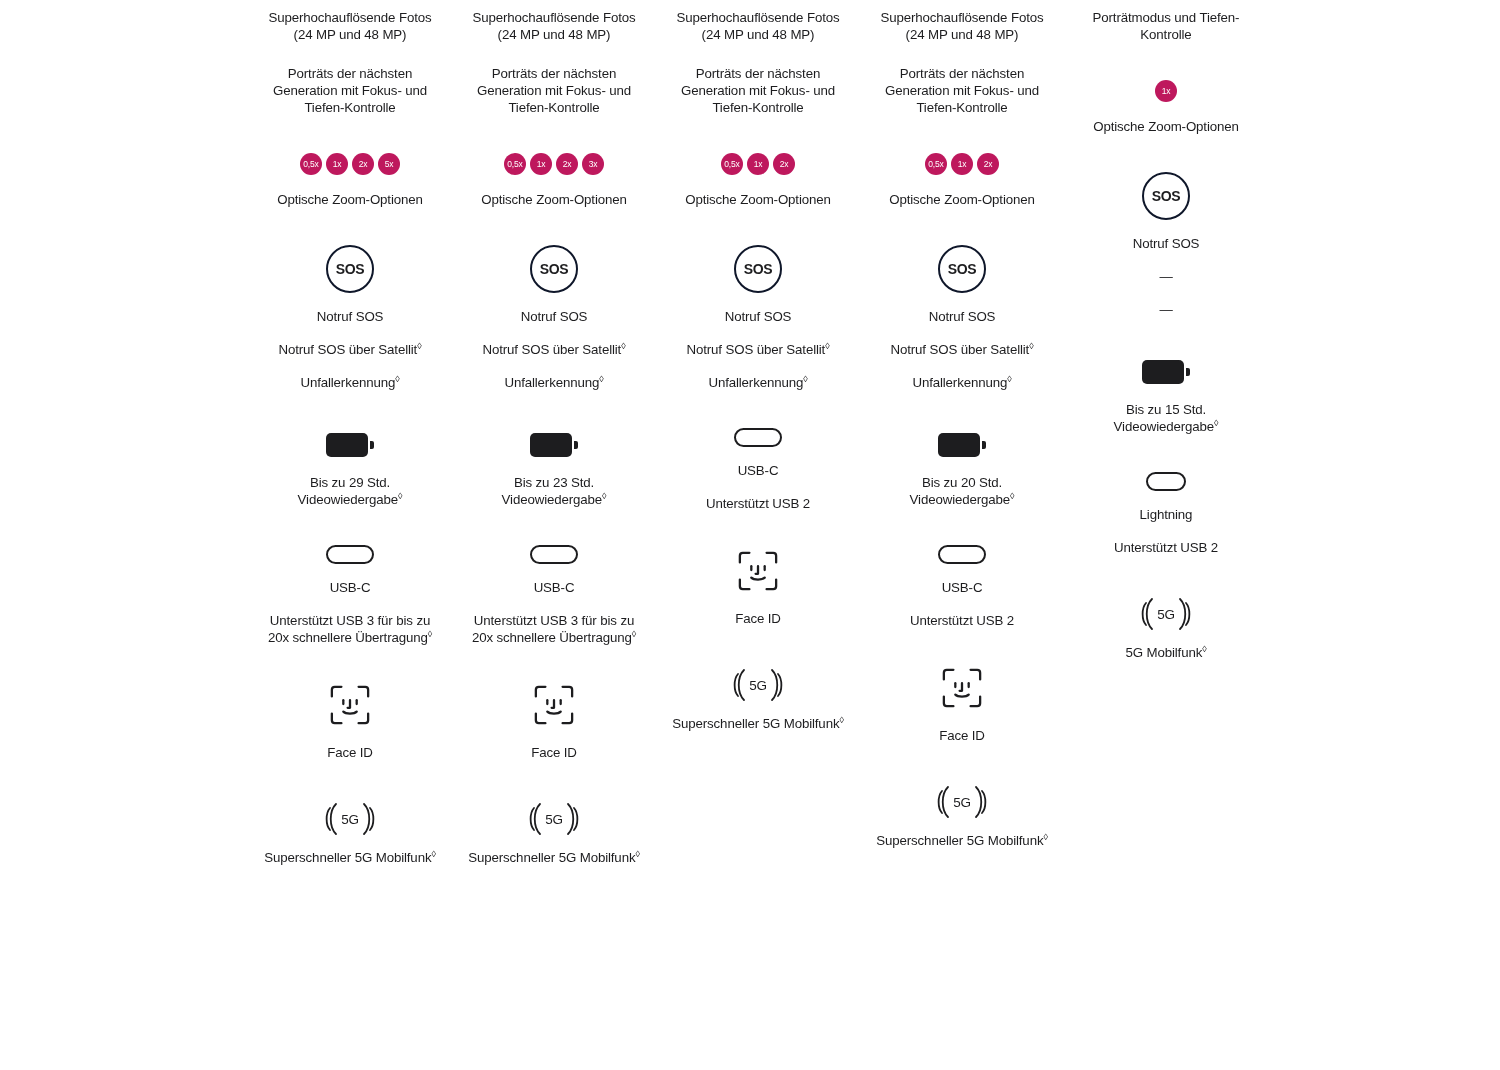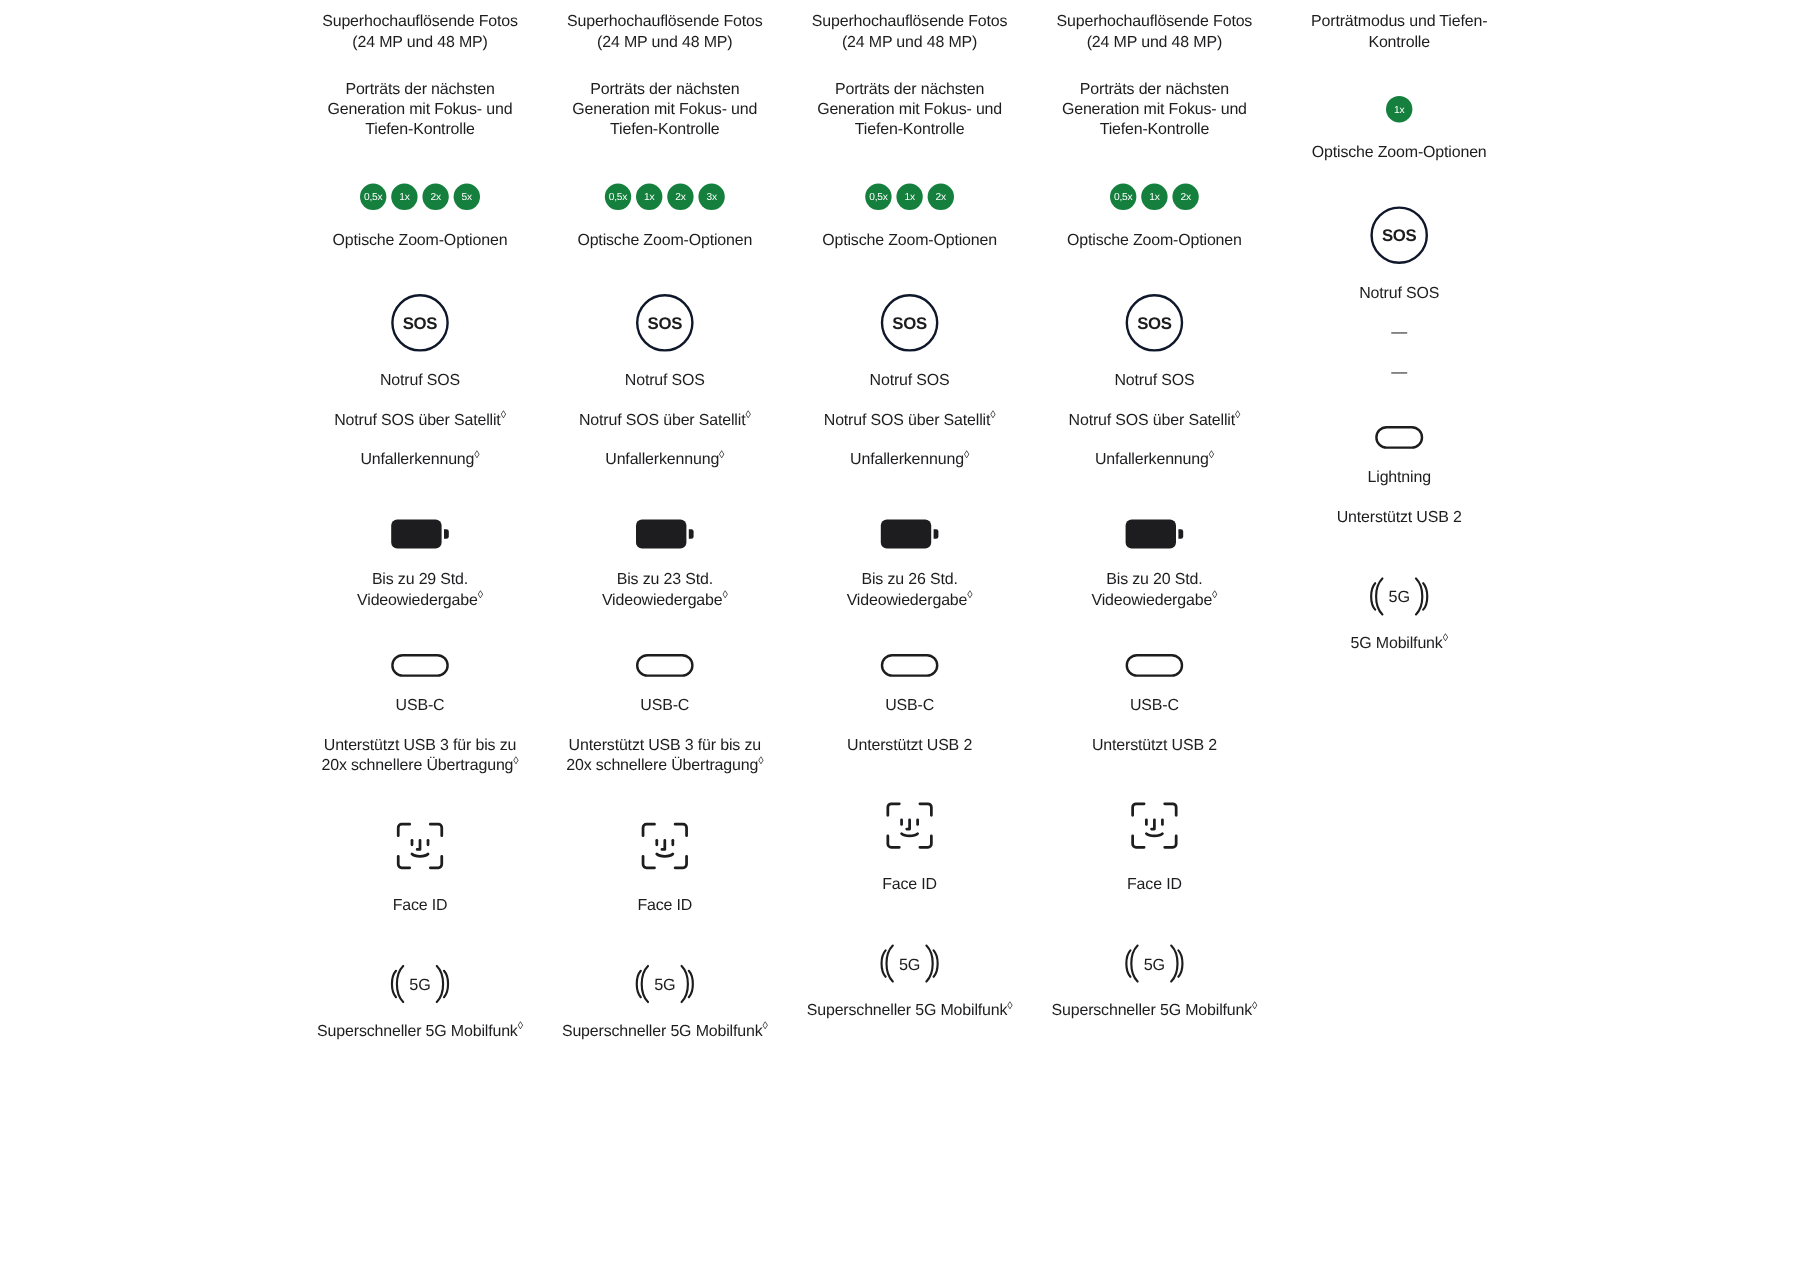--- a/index.html
+++ b/index.html
@@ -67,21 +67,21 @@
     flex-direction: row;
     gap: 4px;
     align-items: center;
     justify-content: center;
     height: 22px;
   }
   .pill {
     width: 22px;
     height: 22px;
     border-radius: 50%;
-    background: #15803d;
+    background: #be185d;
     color: #ffffff;
     font-size: 8.5px;
     display: flex;
     align-items: center;
     justify-content: center;
     letter-spacing: -0.02em;
   }
   .sec-zoom .cap { margin-top: 16px; }
 
   
@@ -319,27 +319,20 @@
             <span class="pill">2x</span>
           </div>
           <div class="line cap">Optische Zoom-Optionen</div>
         </div>
         <div class="block sec-sos">
           <div class="sos-circle">SOS</div>
           <div class="line cap">Notruf SOS</div>
           <div class="line sub">Notruf SOS über Satellit<span class="sup">◊</span></div>
           <div class="line sub">Unfallerkennung<span class="sup">◊</span></div>
         </div>
-        <div class="block sec-batt">
-          <div class="batt">
-            <div class="body"></div>
-            <div class="tip"></div>
-          </div>
-          <div class="line cap">Bis zu 26 Std. Videowiedergabe<span class="sup">◊</span></div>
-        </div>
         <div class="block sec-conn">
           <div class="usbc"></div>
           <div class="line cap">USB-C</div>
           <div class="line sub">Unterstützt USB 2</div>
         </div>
         <div class="block sec-bio">
           <span><svg class="bio-ico" viewBox="0 0 44 44" fill="none" stroke="#1d1d1f" stroke-width="2.4" stroke-linecap="round" stroke-linejoin="round">
     <path d="M3 13 V6 a3 3 0 0 1 3-3 h7"></path>
     <path d="M31 3 h7 a3 3 0 0 1 3 3 v7"></path>
     <path d="M41 31 v7 a3 3 0 0 1-3 3 h-7"></path>
@@ -434,20 +427,27 @@
             <span class="pill">1x</span>
           </div>
           <div class="line cap">Optische Zoom-Optionen</div>
         </div>
         <div class="block sec-sos">
           <div class="sos-circle">SOS</div>
           <div class="line cap">Notruf SOS</div>
           <div class="line sub">—</div>
           <div class="line sub">—</div>
         </div>
+        <div class="block sec-batt">
+          <div class="batt">
+            <div class="body"></div>
+            <div class="tip"></div>
+          </div>
+          <div class="line cap">Bis zu 15 Std. Videowiedergabe<span class="sup">◊</span></div>
+        </div>
         <div class="block sec-conn">
           <div class="lightning"></div>
           <div class="line cap">Lightning</div>
           <div class="line sub">Unterstützt USB 2</div>
         </div>
         <div class="block sec-5g">
           <div class="g5">
             <svg viewBox="0 0 16 34" width="16" height="34" fill="none" stroke="#1d1d1f" stroke-width="1.8" stroke-linecap="round">
       <path d="M13 2 C6 9 6 25 13 32"></path>
       <path d="M7 6 C2.5 11 2.5 23 7 28"></path>

